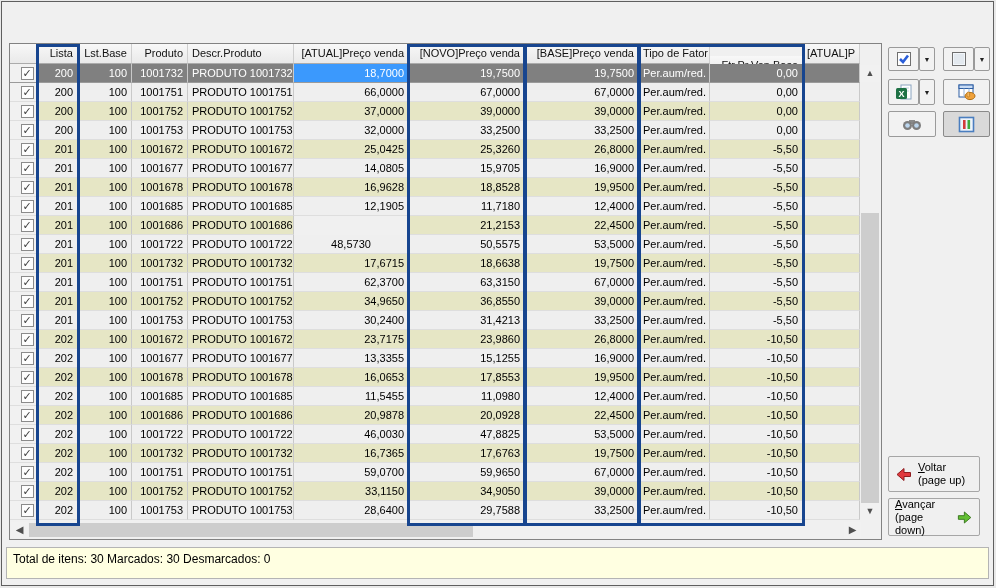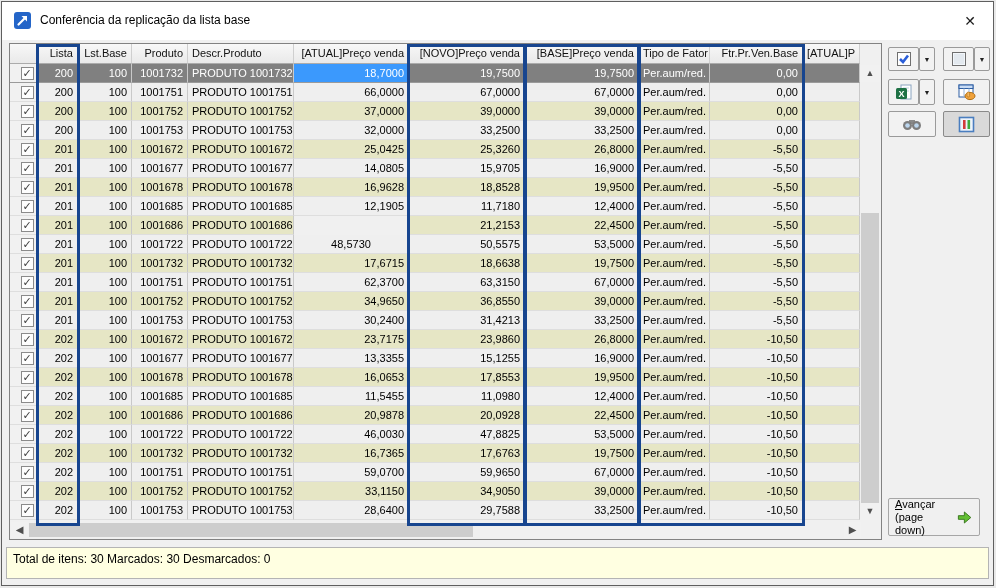--- a/index.html
+++ b/index.html
@@ -9,21 +9,21 @@
             border:1px solid #5f5f5f; background:#f0f0f0; }
   
   .titlebar { position:absolute; left:0; top:0; width:100%; height:38px; background:#ffffff; }
   .title-icon { position:absolute; left:12px; top:10px; width:17px; height:17px; }
   .title-text { position:absolute; left:38px; top:11px; font-size:12px; color:#000; }
   .close-btn { position:absolute; right:12px; top:8px; width:22px; height:22px;
                text-align:center; line-height:22px; font-size:14px; color:#1b1b1b; cursor:pointer; }
   
   .grid { position:absolute; left:7px; top:41px; width:873px; height:497px;
           border:1px solid #828282; background:#f0f0f0; }
-  .grid-header { position:absolute; left:0; top:0; height:20px; display:flex;align-items:flex-end; }
+  .grid-header { position:absolute; left:0; top:0; height:20px; display:flex; }
   .grid-rows { position:absolute; left:0; top:20px; }
   .hcell { height:20px; background:linear-gradient(#f8f8f8,#e9e9e9); border-right:1px solid #cfcfcf;
            border-bottom:1px solid #ababab; font-size:11px; color:#111; line-height:19px;
            padding:0 4px; overflow:hidden; white-space:nowrap; }
   .row { display:flex; height:19px; }
   .cell { height:19px; border-right:1px solid #c9c9c9; border-bottom:1px solid #dedede;
           font-size:11px; color:#000; line-height:18px; padding:0 4px; overflow:hidden; white-space:nowrap; }
   .al-r { text-align:right; } .al-l { text-align:left; } .al-c { text-align:center; }
   .row.plain .cell { background:#efefef; }
   .row.beige .cell { background:#e6e6c5; }
@@ -60,29 +60,20 @@
   .navbtn .txt { font-size:11px; color:#000; line-height:13px; }
   
   .statusbar { position:absolute; left:4px; right:4px; top:545px; height:32px; background:#ffffe1;
                border:1px solid #b4b4b4; font-size:12px; color:#000; padding:4px 6px; }
 </style>
 </head>
 <body>
 
 <div class="dialog">
 
-  <div class="titlebar">
-    <svg class="title-icon" viewBox="0 0 17 17">
-      <rect x="0" y="0" width="17" height="17" rx="3" fill="#2465c8"></rect>
-      <path d="M4.5 12.5 L10 7" stroke="#ffffff" stroke-width="2.2" stroke-linecap="round"></path>
-      <polygon points="7.5,4 13,4 13,9.5" fill="#ffffff"></polygon>
-    </svg>
-    <span class="title-text">Conferência da replicação da lista base</span>
-    <span class="close-btn">✕</span>
-  </div>
 
   <div class="grid">
     <div class="grid-header" id="grid-header">
         <div class="hcell al-c" style="width: 28px;"></div>
         <div class="hcell al-r" style="width: 40px;">Lista</div>
         <div class="hcell al-r" style="width: 54px;">Lst.Base</div>
         <div class="hcell al-r" style="width: 56px;">Produto</div>
         <div class="hcell al-l" style="width: 106px;">Descr.Produto</div>
         <div class="hcell al-r" style="width: 115px;">[ATUAL]Preço venda</div>
         <div class="hcell al-r" style="width: 116px;">[NOVO]Preço venda</div>
@@ -476,20 +467,29 @@
     </svg>
   </div>
   <div class="tbtn pressed" style="left:941px;top:109px;width:47px;height:26px;">
     <svg width="17" height="17" viewBox="0 0 17 17">
       <rect x="1.5" y="1.5" width="14" height="14" fill="#eef4fb" stroke="#4a7ebf" stroke-width="1.6"></rect>
       <rect x="5" y="4" width="2.6" height="9" fill="#d23c3c"></rect>
       <rect x="9.5" y="4" width="2.6" height="9" fill="#3faa3f"></rect>
     </svg>
   </div>
 
+  <div class="navbtn" style="top:454px;height:36px;">
+    <svg width="17" height="15" viewBox="0 0 17 15" style="margin-right:6px;">
+      <path d="M9 1.5 L2 7.5 L9 13.5 L9 9.5 L15.5 9.5 L15.5 5.5 L9 5.5 Z" fill="#e0393e" stroke="#8f1d20"></path>
+    </svg>
+    <span class="txt">
+      <span class="hotkey"><u>V</u>oltar</span><br>
+      <span>(page up)</span>
+    </span>
+  </div>
   <div class="navbtn" style="top:496px;height:38px;">
     <span class="txt">
       <span class="hotkey"><u>A</u>vançar</span><br>
       <span>(page down)</span>
     </span>
     <svg width="17" height="15" viewBox="0 0 17 15" style="margin-left:6px;">
       <path d="M8 1.5 L15 7.5 L8 13.5 L8 9.5 L1.5 9.5 L1.5 5.5 L8 5.5 Z" fill="#63bf33" stroke="#35741a"></path>
     </svg>
   </div>
 

